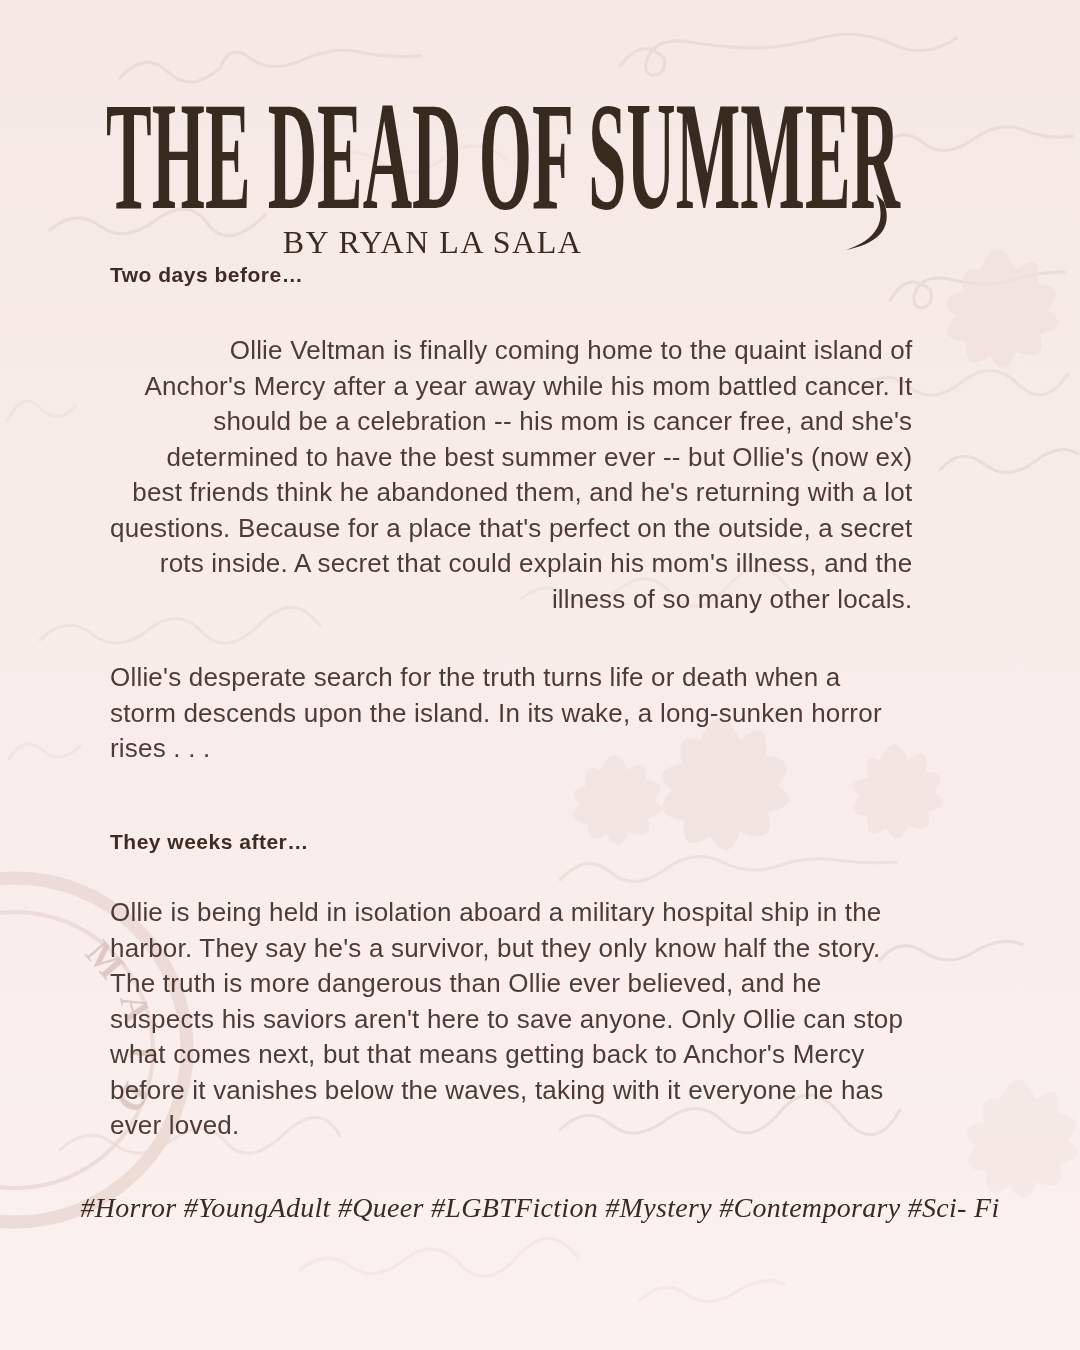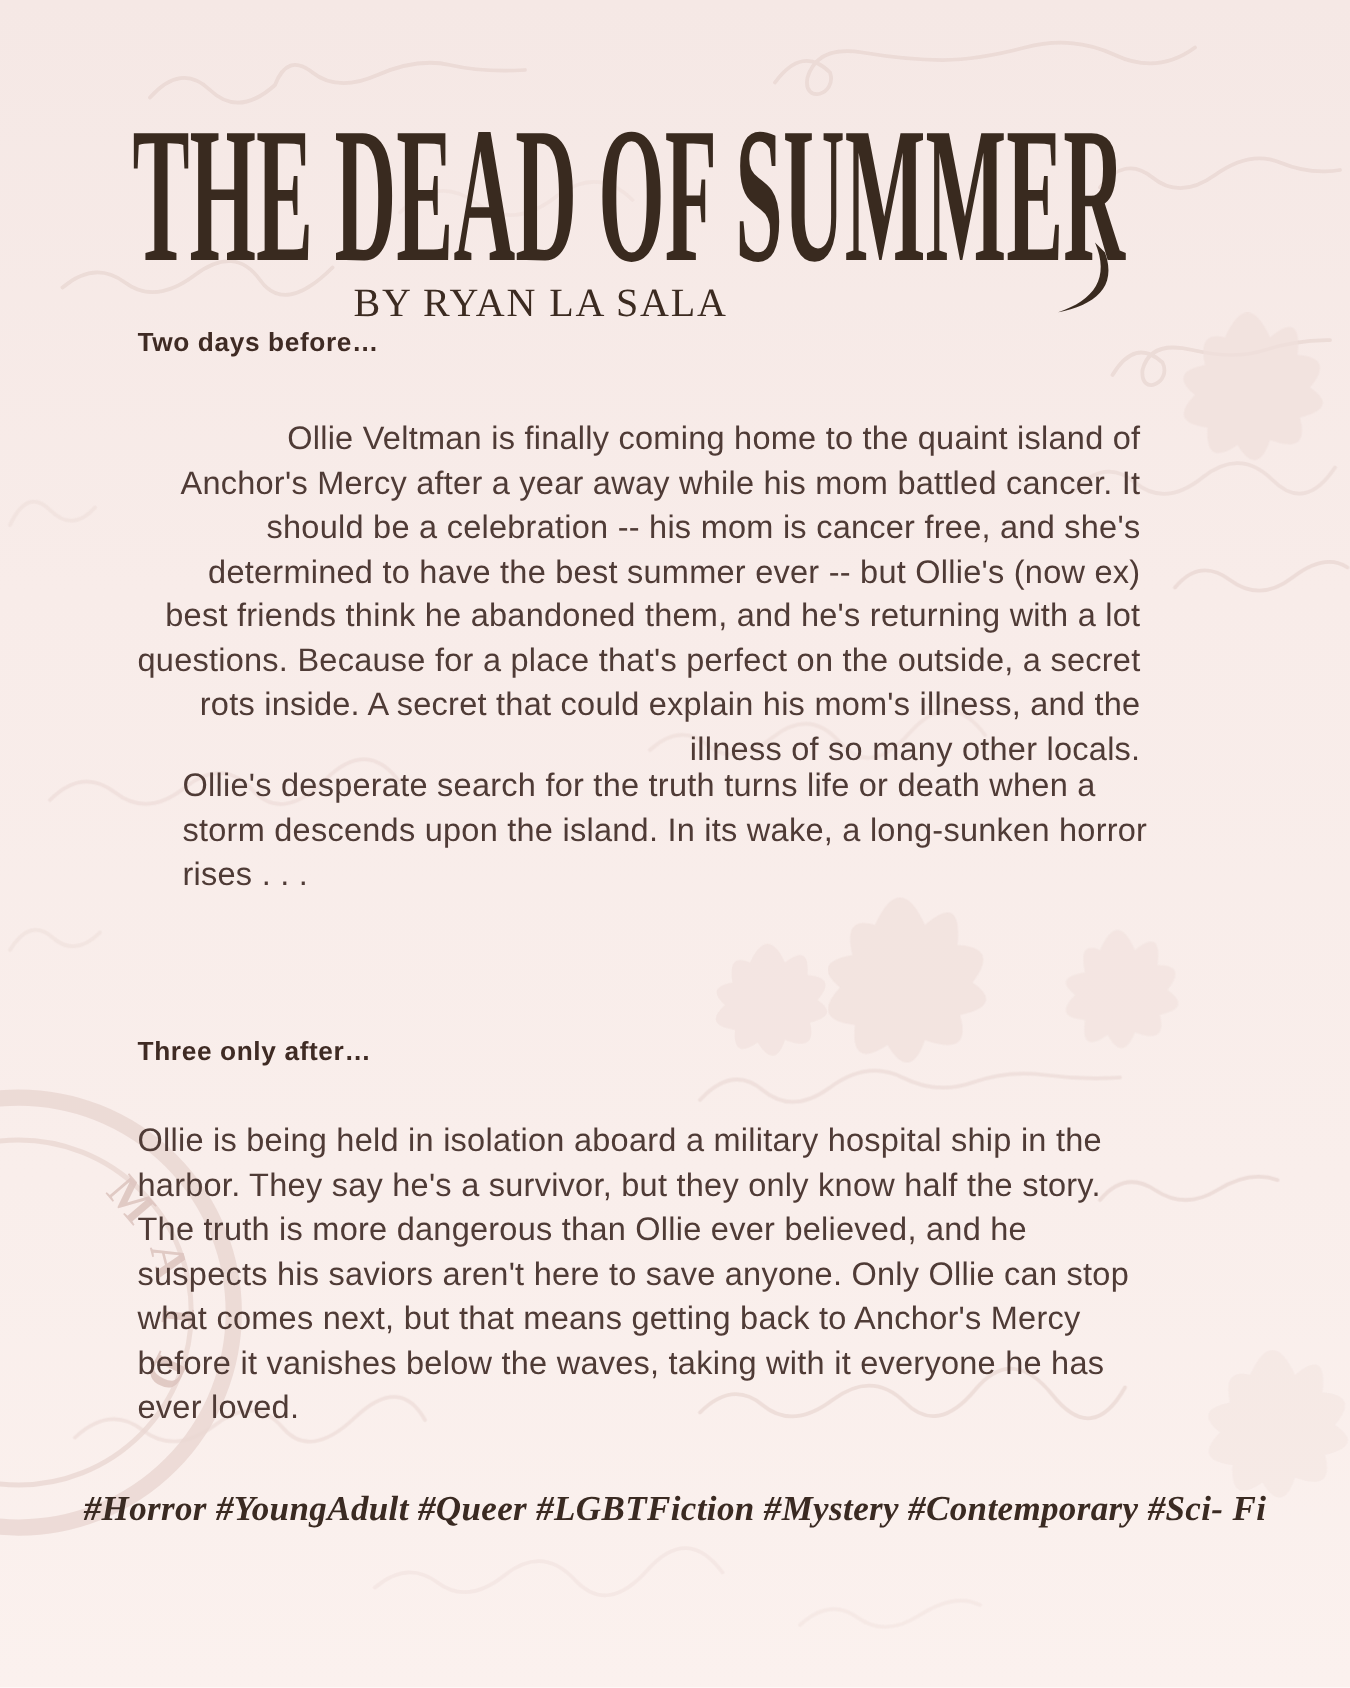--- a/index.html
+++ b/index.html
@@ -58,31 +58,31 @@
   .body-text {
     position: absolute;
     left: 110px;
     font-size: 26px;
     line-height: 35.5px;
     letter-spacing: 0.2px;
     color: #4f3b36;
     white-space: pre;
   }
   .para-1 { top: 333px; text-align: right; }
-  .para-2 { top: 611px; margin-left: 36px; }
+  .para-2 { top: 660px; }
   .para-3 { top: 895px; }
   .hashtags {
     position: absolute;
     left: 0;
     top: 1192px;
     width: 1080px;
     text-align: center;
     font-family: "Liberation Serif", serif;
     font-style: italic;
-    font-weight: bold;
+    font-weight: normal;
     font-size: 28px;
     letter-spacing: 0.3px;
     color: #3a2a22;
   }
 </style>
 </head>
 <body>
 
 <div class="page">
 
@@ -144,21 +144,21 @@
 should be a celebration -- his mom is cancer free, and she's
 determined to have the best summer ever -- but Ollie's (now ex)
 best friends think he abandoned them, and he's returning with a lot
 questions. Because for a place that's perfect on the outside, a secret
 rots inside. A secret that could explain his mom's illness, and the
 illness of so many other locals.</div>
   <div class="body-text para-2">Ollie's desperate search for the truth turns life or death when a
 storm descends upon the island. In its wake, a long-sunken horror
 rises . . .</div>
 
-  <div class="section-heading heading-2">Three only after…</div>
+  <div class="section-heading heading-2">They weeks after…</div>
   <div class="body-text para-3">Ollie is being held in isolation aboard a military hospital ship in the
 harbor. They say he's a survivor, but they only know half the story.
 The truth is more dangerous than Ollie ever believed, and he
 suspects his saviors aren't here to save anyone. Only Ollie can stop
 what comes next, but that means getting back to Anchor's Mercy
 before it vanishes below the waves, taking with it everyone he has
 ever loved.</div>
 
   <div class="hashtags">#Horror #YoungAdult #Queer #LGBTFiction #Mystery #Contemporary #Sci- Fi</div>
 

